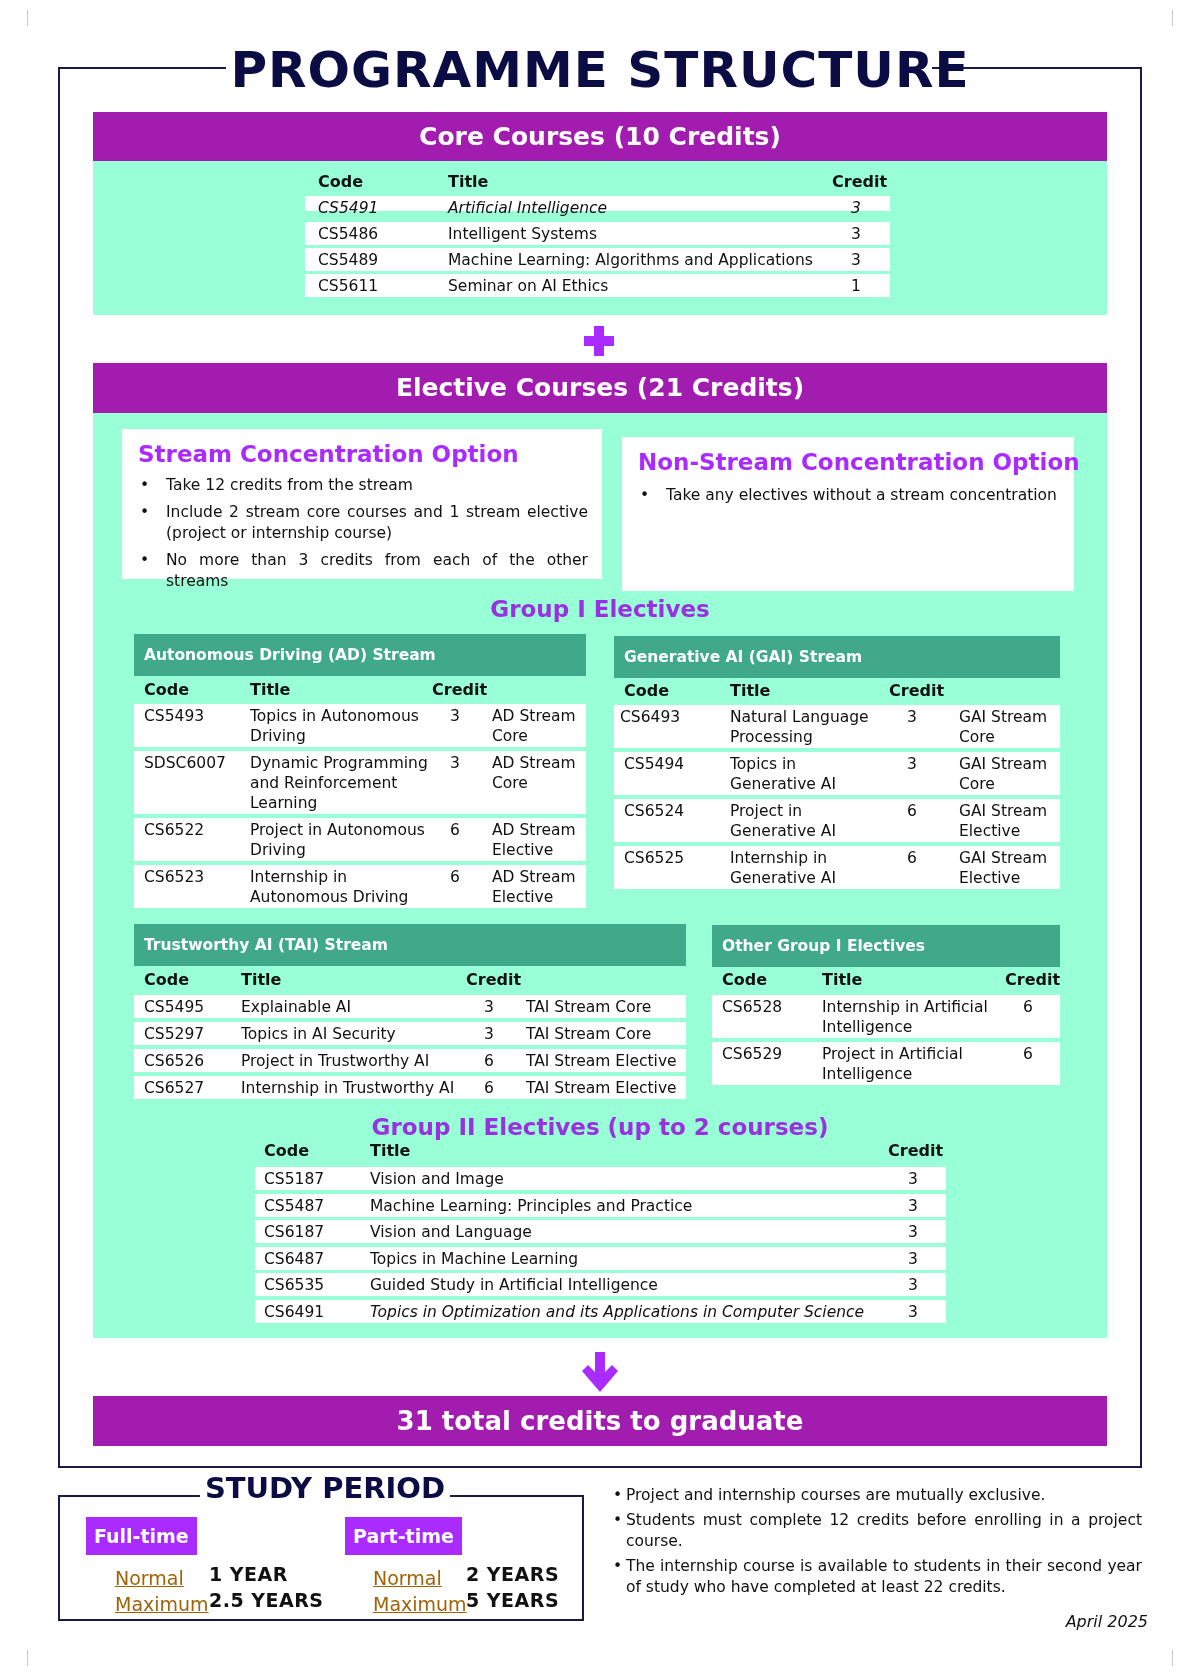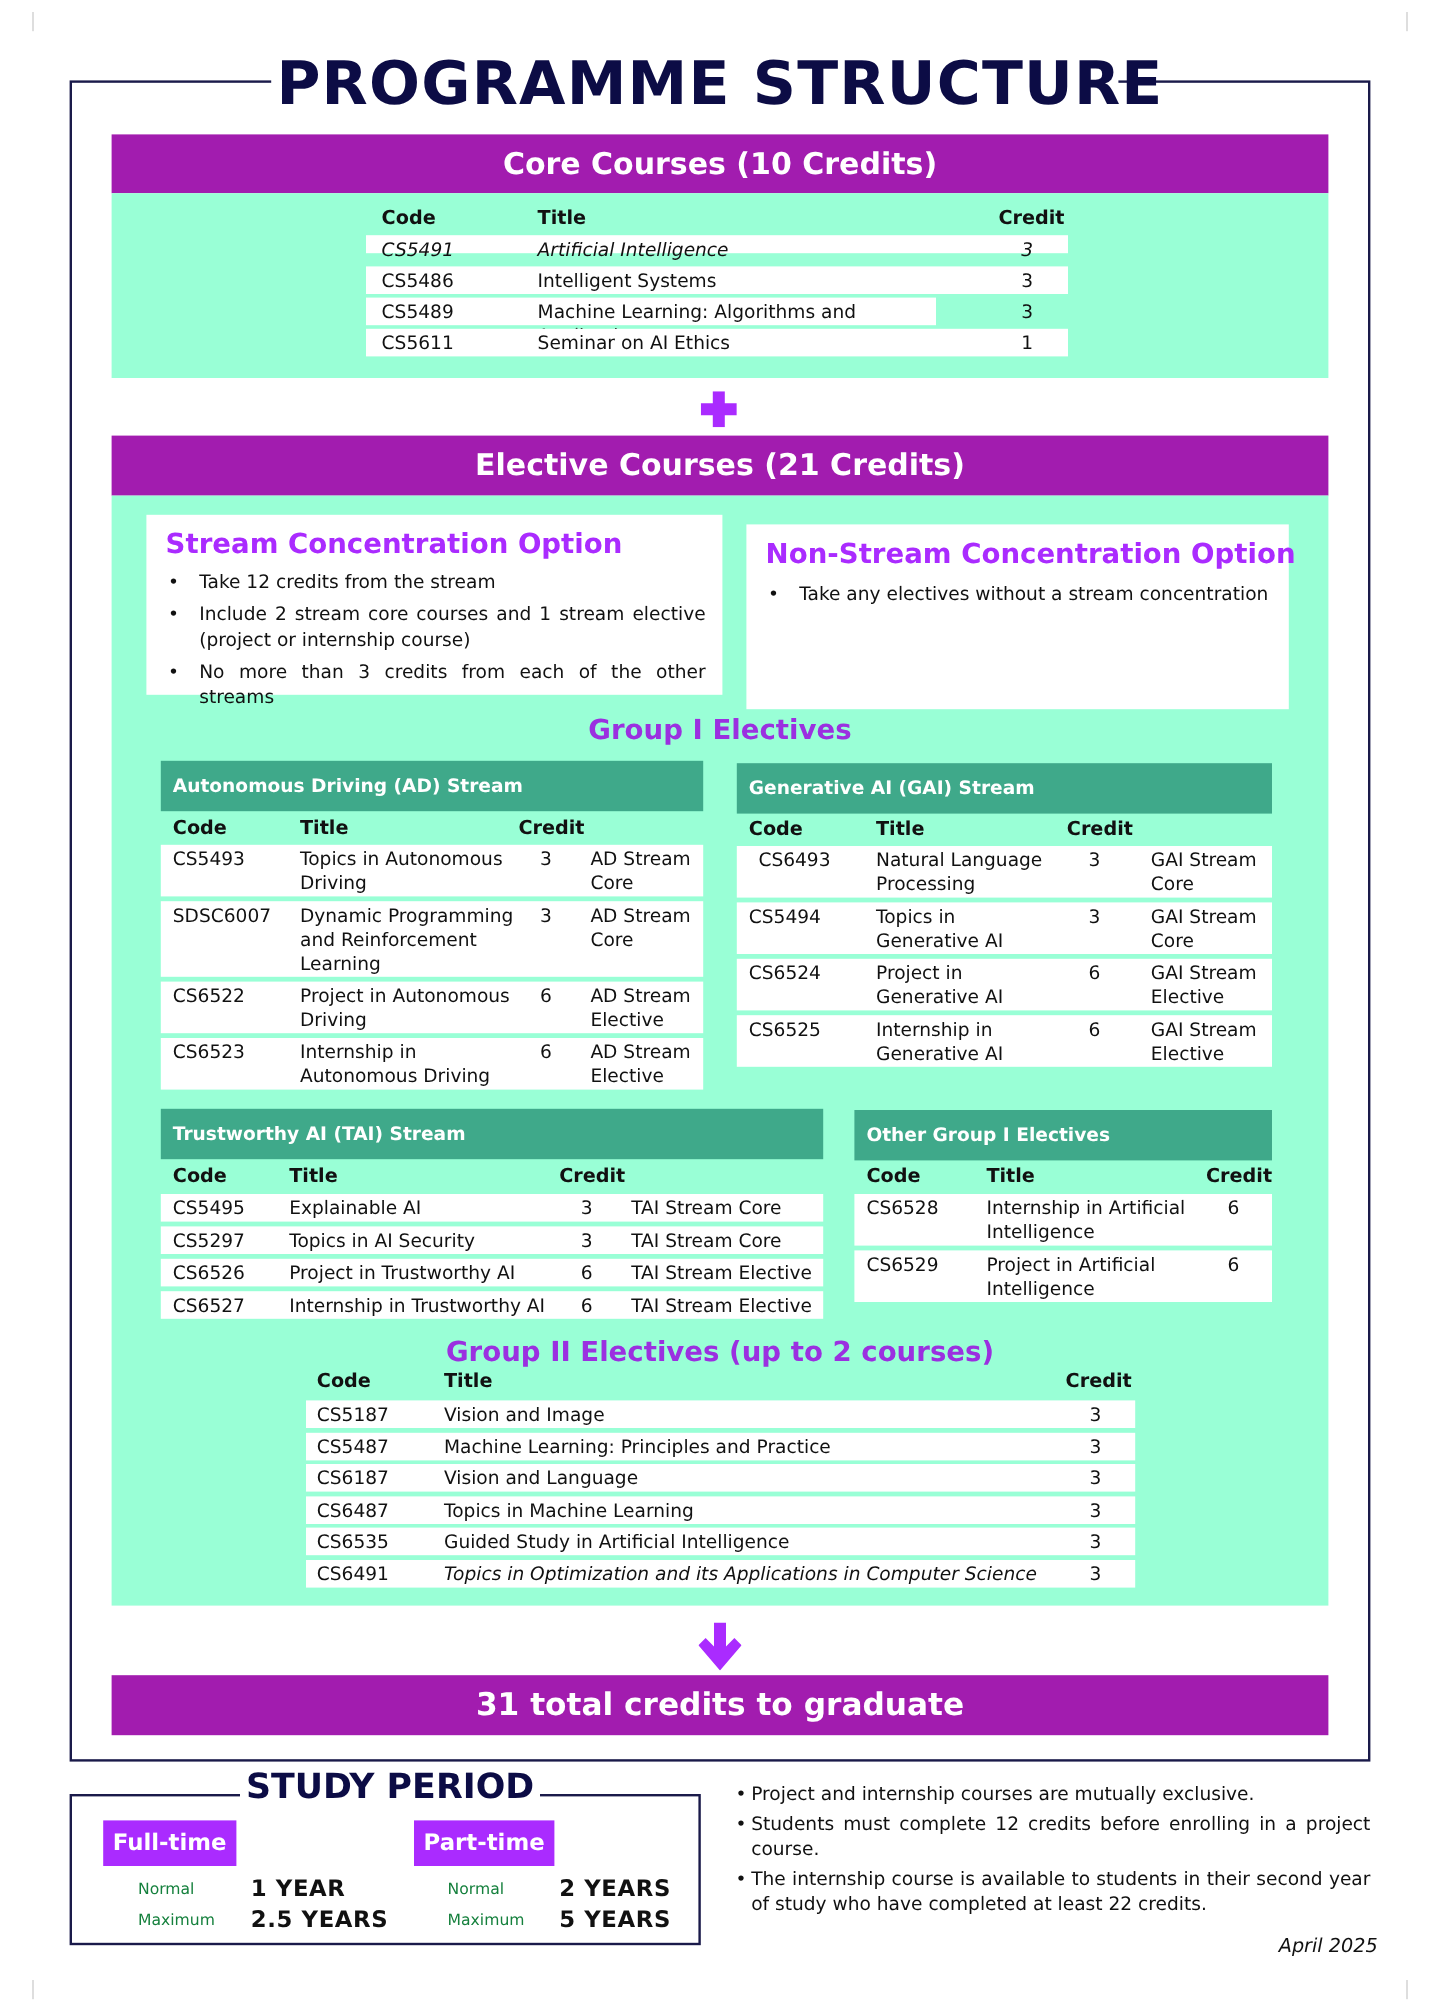--- a/index.html
+++ b/index.html
@@ -20,21 +20,21 @@
   .opt ul { position: absolute; left: 16px; list-style: none; font-size: 15.5px; line-height: 21px; color: #111; }
   .opt li { position: relative; padding-left: 28px; margin-bottom: 6px; text-align: justify; }
   .opt li::before { content: "\2022"; position: absolute; left: 2px; top: 0; }
   .group-h { position: absolute; left: 0; width: 1200px; text-align: center; font-weight: bold; font-size: 23px; color: #9b30e0; }
   .stream { position: absolute; }
   .stream-head { position: absolute; left: 0; top: 0; height: 42px; background: #3fa98a; color: #fff; font-weight: bold; font-size: 15.5px; line-height: 42px; padding-left: 10px; width: 100%; }
   .study { position: absolute; left: 58px; top: 1495px; width: 526px; height: 126px; border: 2px solid #1a1a4a; }
   .study-gap { position: absolute; left: 200px; top: 1485px; width: 250px; height: 20px; background: #fff; }
   .study-title { position: absolute; left: 190px; top: 1470px; width: 270px; text-align: center; font-weight: bold; font-size: 29px; color: #0c0c45; line-height: 36px; }
   .mode { position: absolute; background: #aa2bff; color: #fff; font-weight: bold; font-size: 19px; line-height: 38px; height: 38px; padding: 0 8px; }
-  .lbl { position: absolute; font-size: 13px; color: #15803d; }
+  .lbl { position: absolute; font-size: 19px; color: #a16207; text-decoration: underline; }
   .val { position: absolute; font-weight: bold; font-size: 19px; color: #111; letter-spacing: 0.5px; }
   .notes { position: absolute; left: 612px; top: 1485px; width: 530px; list-style: none; font-size: 15.5px; line-height: 21px; color: #111; }
   .notes li { position: relative; padding-left: 14px; margin-bottom: 4px; text-align: justify; }
   .notes li::before { content: "\2022"; position: absolute; left: 1px; top: 0; }
   .date { position: absolute; right: 52px; top: 1612px; font-style: italic; font-size: 16px; color: #111; }
 </style>
 </head>
 <body>
 
 <div class="crop" style="left:14px;top:10px;border-right-width:1px;border-bottom-width:0;height:16px;"></div>
@@ -58,21 +58,21 @@
 <div class="row" style="left:305px;top:196px;width:585px;height:15px;font-style:italic;">
   <span style="left:13px;top:2px;">CS5491</span>
   <span style="left:143px;top:2px;">Artificial Intelligence</span>
   <span style="left:546px;top:2px;">3</span>
 </div>
 <div class="row" style="left:305px;top:222px;width:585px;height:23px;padding-left:15px;">
   <span style="left:13px;top:2px;">CS5486</span>
   <span style="left:143px;top:2px;">Intelligent Systems</span>
   <span style="left:546px;top:2px;">3</span>
 </div>
-<div class="row" style="left:305px;top:248px;width:475px;height:23px;">
+<div class="row" style="left:305px;top:248px;width:585px;height:23px;">
   <span style="left:13px;top:2px;">CS5489</span>
   <span style="left:143px;top:2px;">Machine Learning: Algorithms and Applications</span>
   <span style="left:546px;top:2px;">3</span>
 </div>
 <div class="row" style="left:305px;top:274px;width:585px;height:23px;">
   <span style="left:13px;top:2px;">CS5611</span>
   <span style="left:143px;top:2px;">Seminar on AI Ethics</span>
   <span style="left:546px;top:2px;">1</span>
 </div>
 
@@ -145,21 +145,21 @@
   </div>
 </div>
 
 <div class="stream" style="left:614px;top:636px;width:446px;height:255px;">
   <div class="stream-head">Generative AI (GAI) Stream</div>
   <div class="tbl-h" style="left:10px;top:45px;">Code</div>
   <div class="tbl-h" style="left:116px;top:45px;">Title</div>
   <div class="tbl-h" style="left:275px;top:45px;">Credit</div>
 
   <div class="row" style="left:0;top:69px;width:446px;height:43px;">
-    <span style="left:18px;top:2px;">CS6493</span>
+    <span style="left:6px;top:2px;">CS6493</span>
     <span style="left:116px;top:2px;">Natural Language</span>
     <span style="left:116px;top:22px;">Processing</span>
     <span style="left:293px;top:2px;">3</span>
     <span style="left:345px;top:2px;">GAI Stream</span>
     <span style="left:345px;top:22px;">Core</span>
   </div>
   <div class="row" style="left:0;top:116px;width:446px;height:43px;">
     <span style="left:10px;top:2px;">CS5494</span>
     <span style="left:116px;top:2px;">Topics in</span>
     <span style="left:116px;top:22px;">Generative AI</span>

